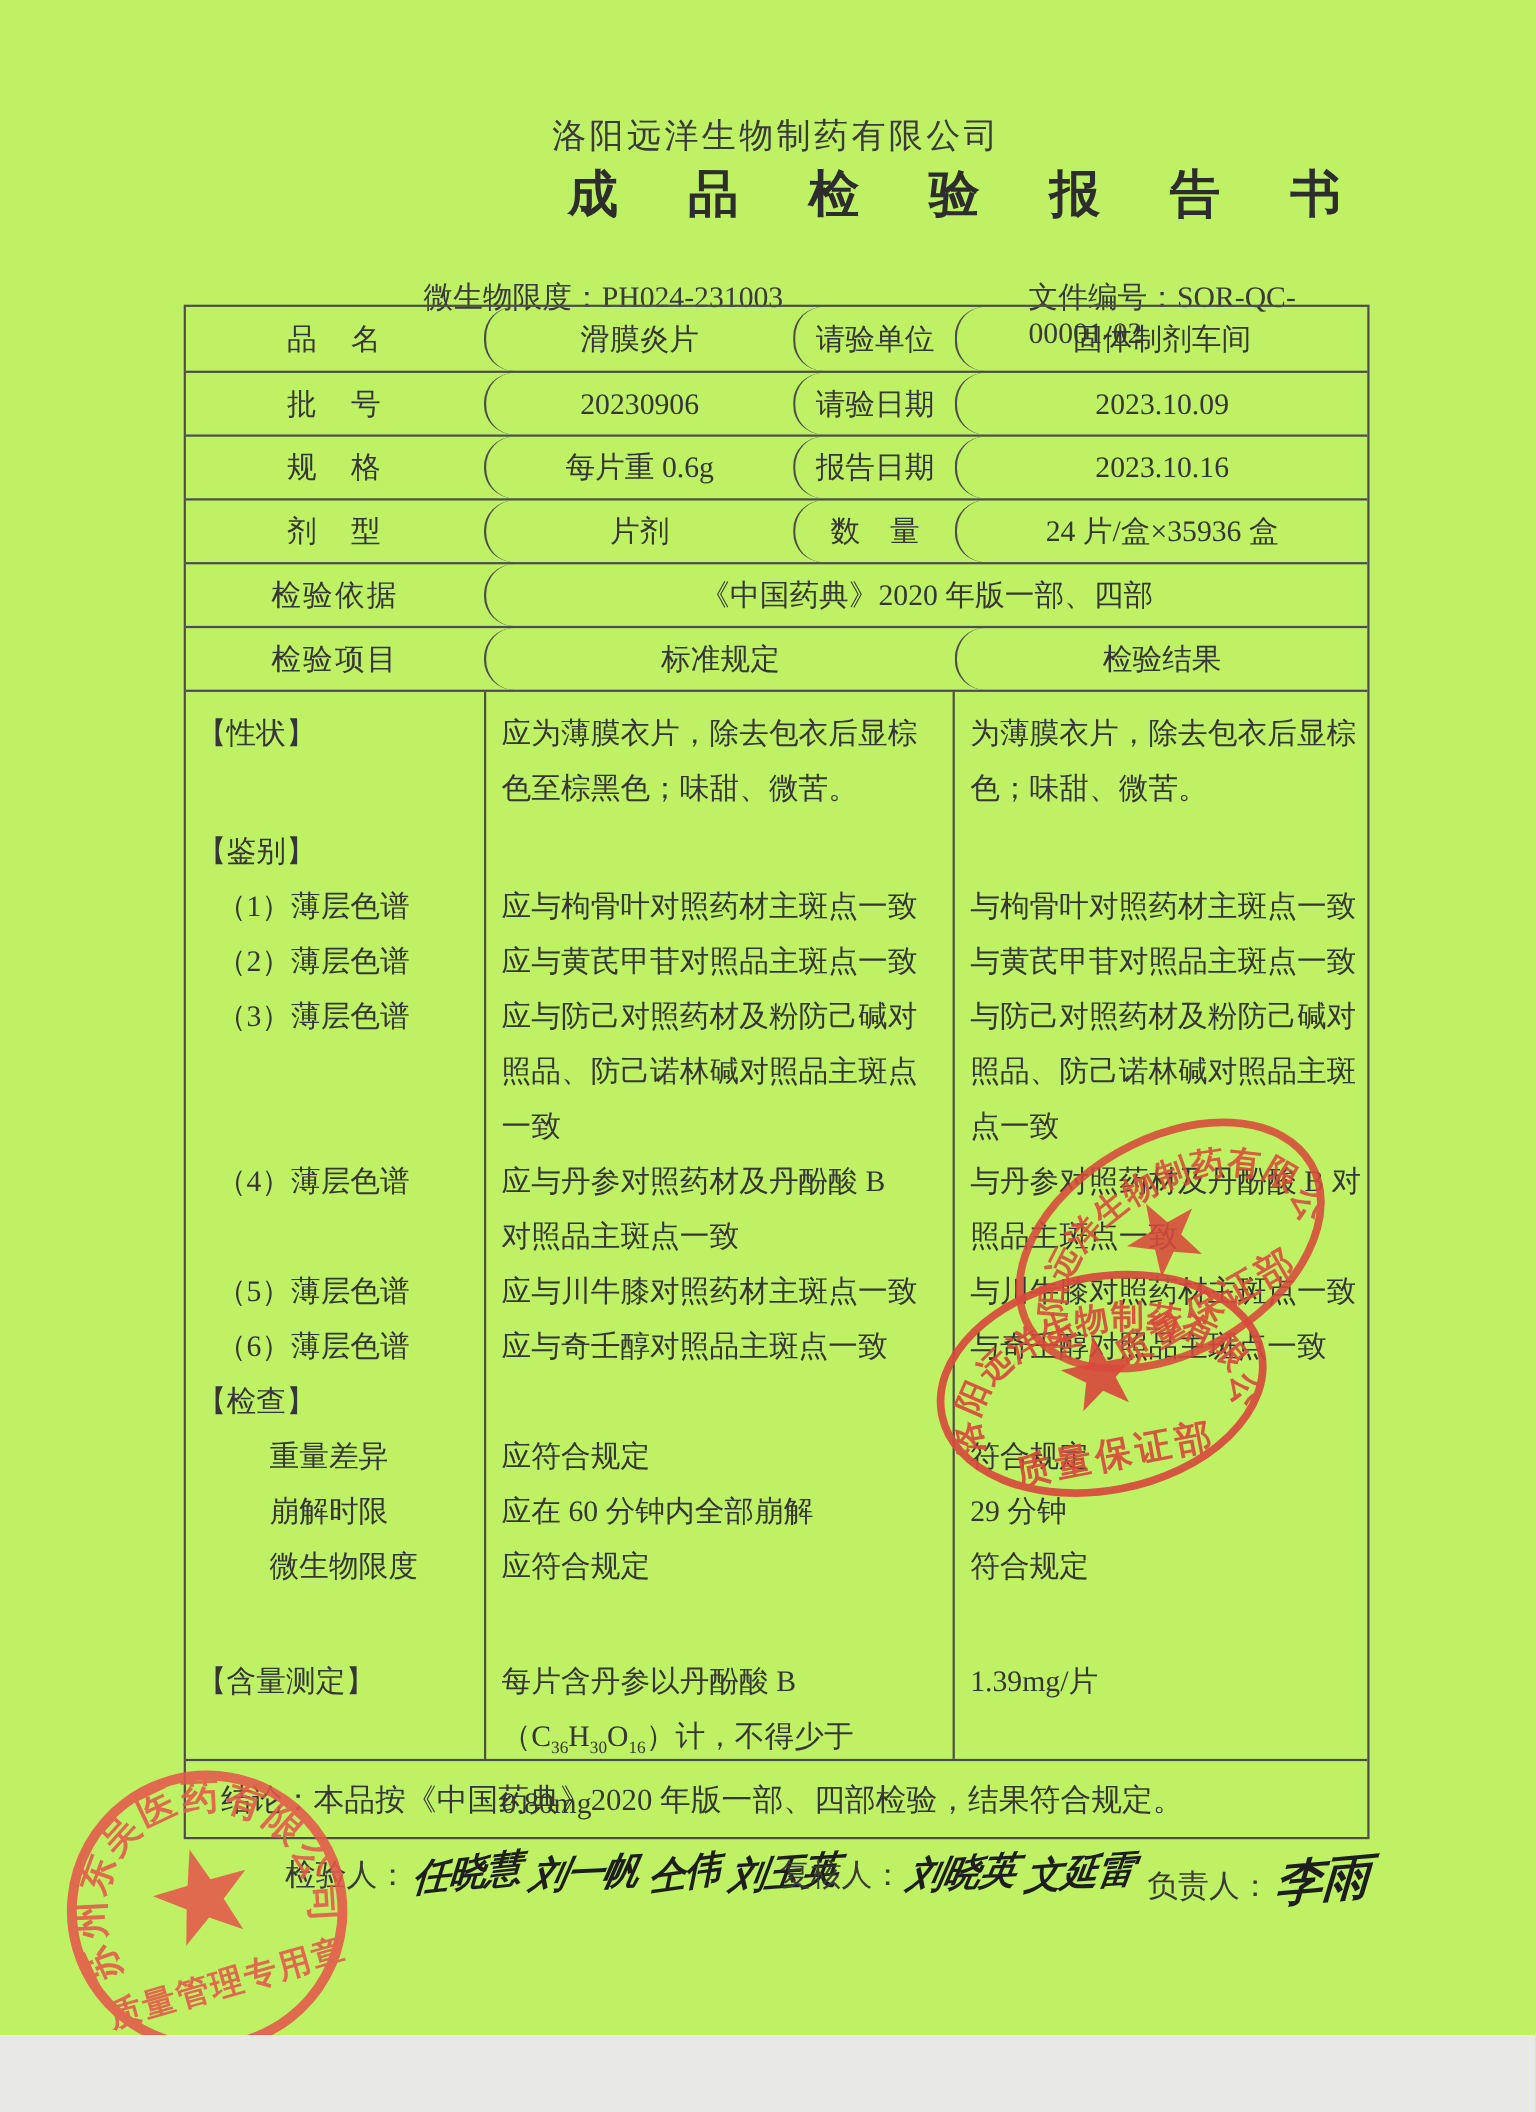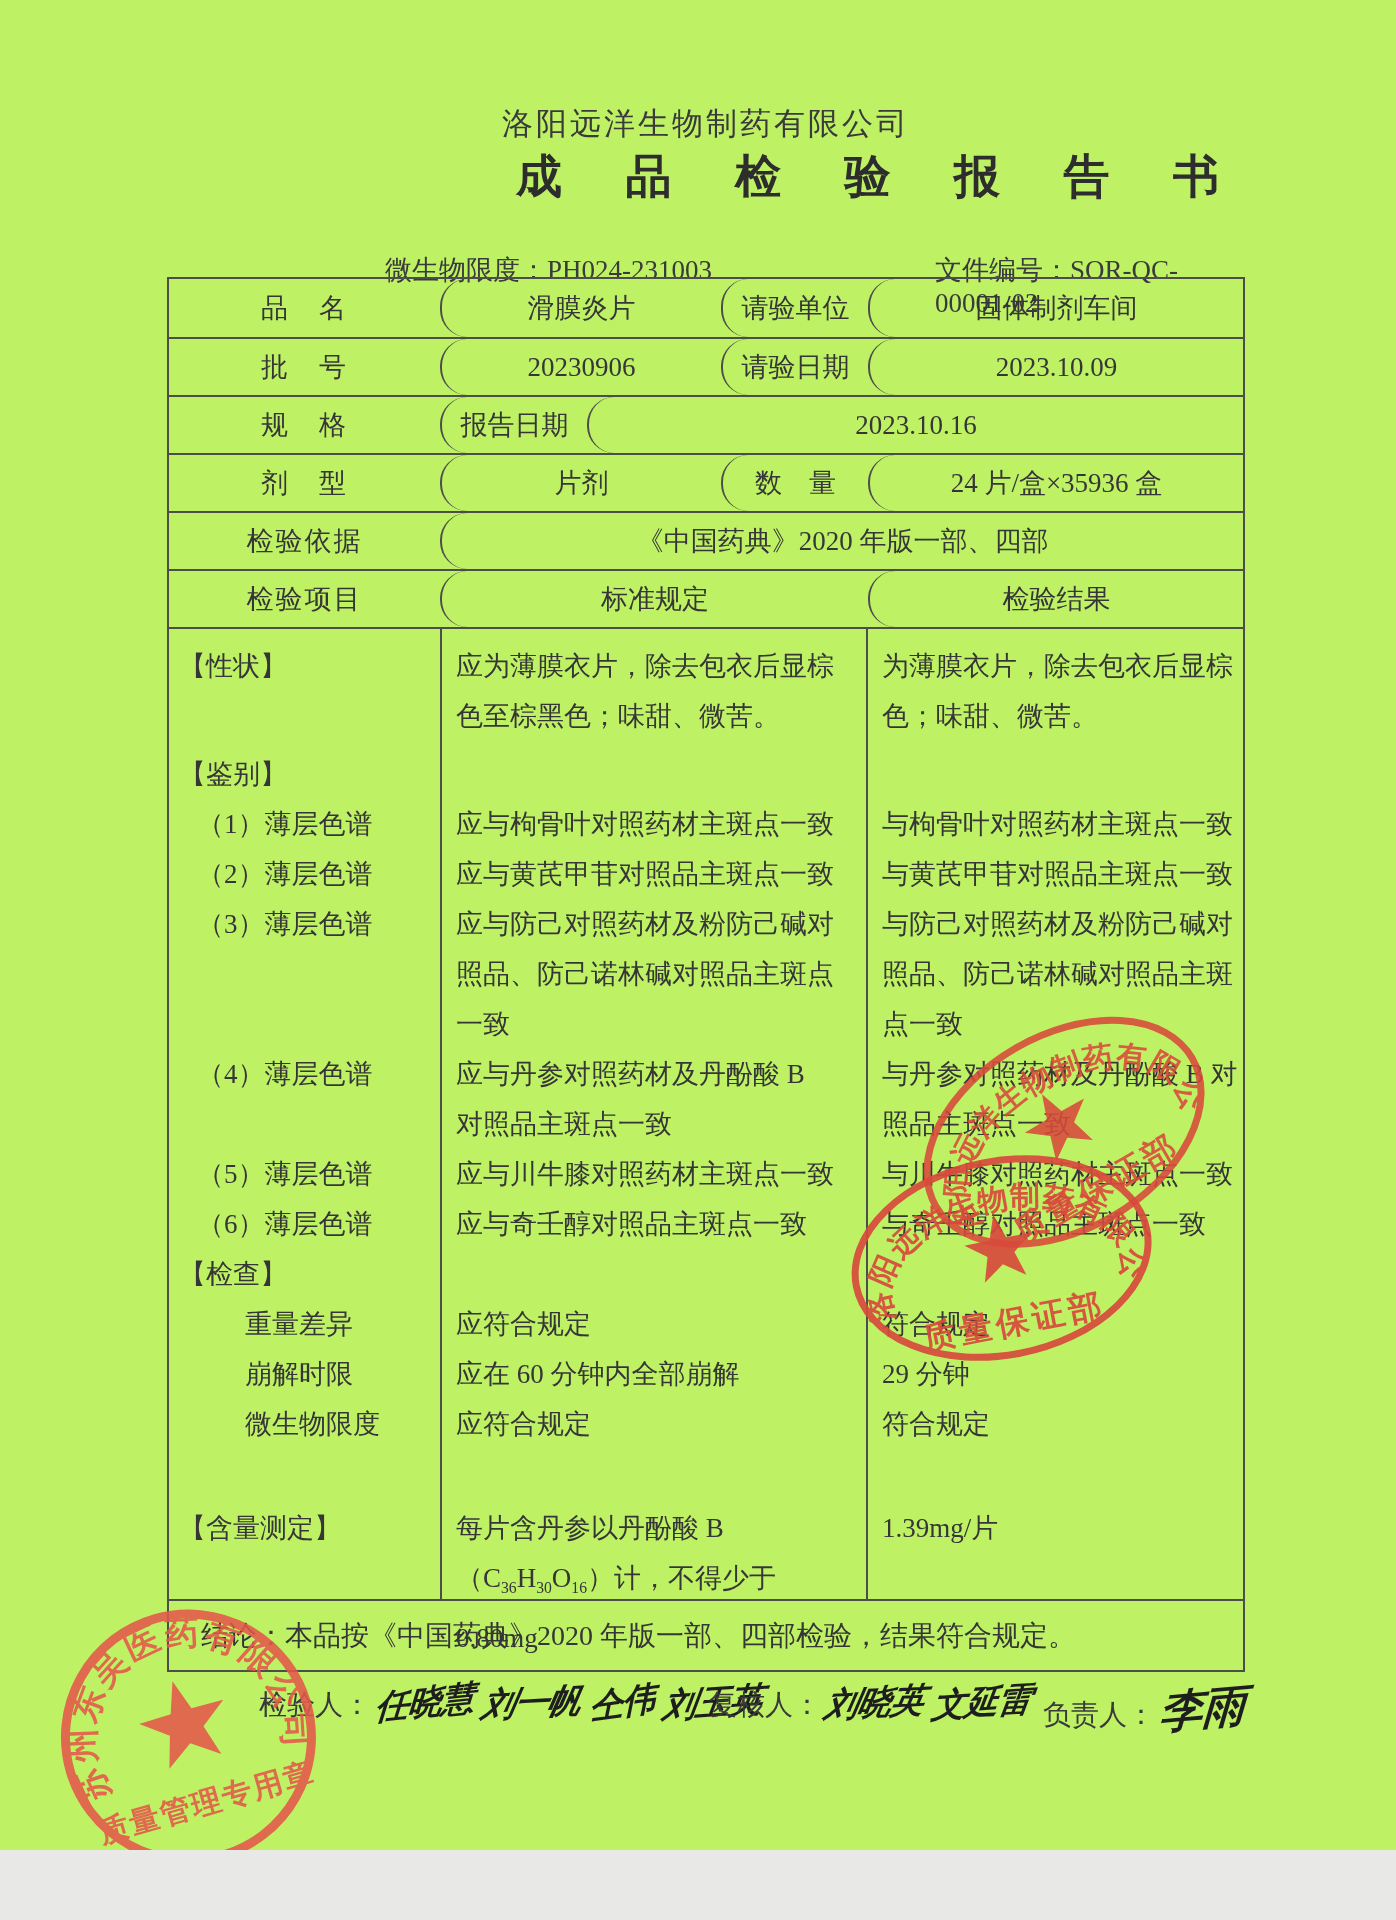--- a/index.html
+++ b/index.html
@@ -103,20 +103,21 @@
         <div class="cell ic4">固体制剂车间</div>
       </div>
       <div class="irow">
         <div class="cell ic1">批　号</div>
         <div class="cell ic2">20230906</div>
         <div class="cell ic3">请验日期</div>
         <div class="cell ic4">2023.10.09</div>
       </div>
       <div class="irow">
         <div class="cell ic1">规　格</div>
+        <div class="cell ic2">每片重 0.6g</div>
         <div class="cell ic3">报告日期</div>
         <div class="cell ic4">2023.10.16</div>
       </div>
       <div class="irow">
         <div class="cell ic1">剂　型</div>
         <div class="cell ic2">片剂</div>
         <div class="cell ic3">数　量</div>
         <div class="cell ic4">24 片/盒×35936 盒</div>
       </div>
 

